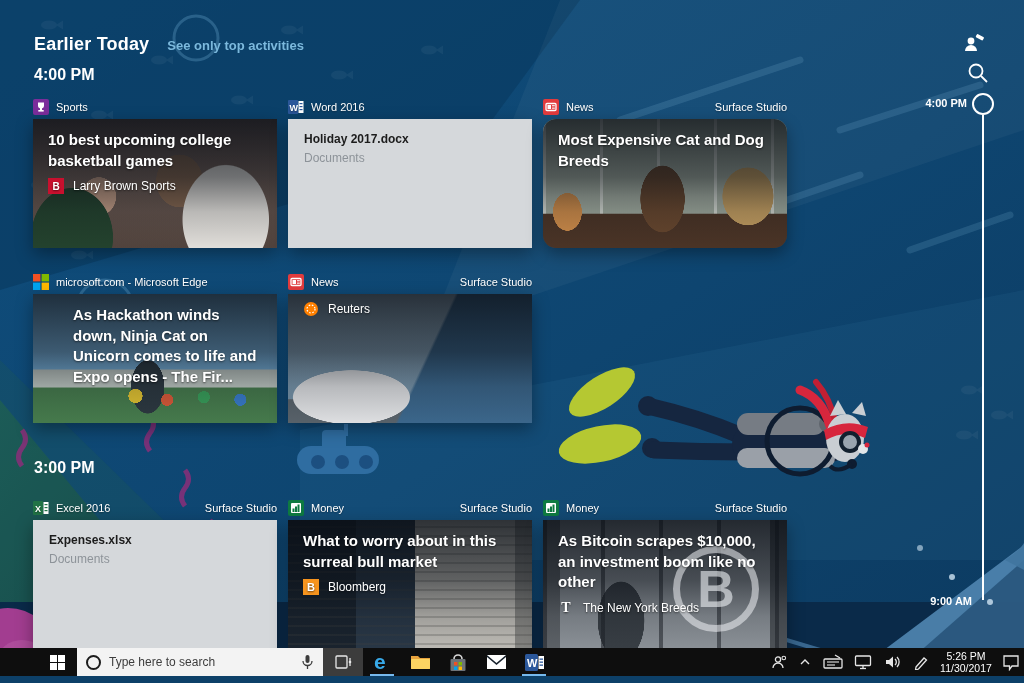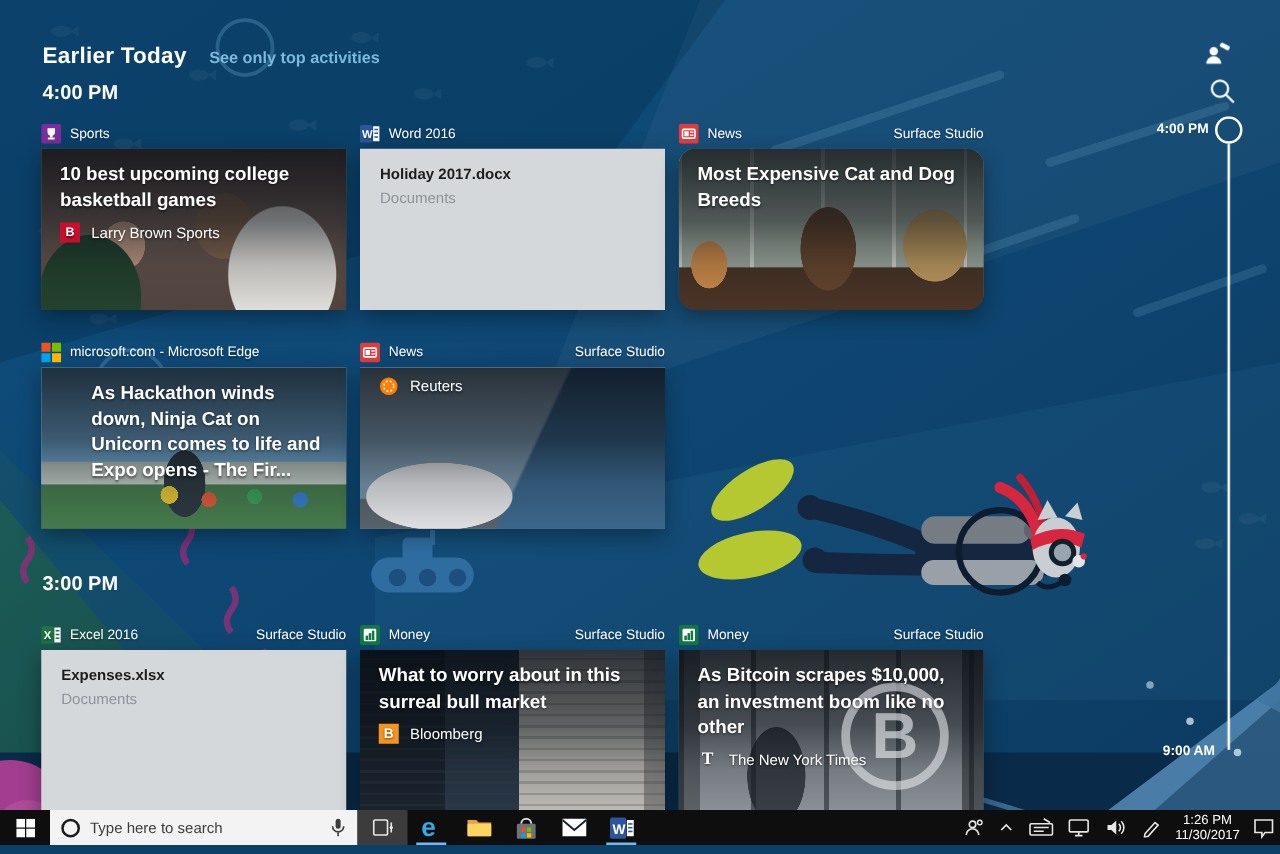--- a/index.html
+++ b/index.html
@@ -64,21 +64,21 @@
     linear-gradient(90deg,#63686d 0 7%, #959ba1 7% 93%, #53585d 93% 100%); }
   .btc-mark { position:absolute; right:28px; top:26px; width:86px; height:86px; border:7px solid rgba(240,243,246,.55); border-radius:50%; display:flex; align-items:center; justify-content:center; color:rgba(240,243,246,.6); font-size:52px; font-weight:bold; z-index:1; }
 
   
   .rail-icon { position:absolute; z-index:6; cursor:pointer; }
   .rail-label { position:absolute; color:#fff; font-size:11px; font-weight:bold; text-align:right; z-index:6; }
   .scrub-knob { position:absolute; left:972px; top:93px; width:22px; height:22px; border:2px solid #fff; border-radius:50%; z-index:6; cursor:grab; }
   .scrub-line { position:absolute; left:982px; top:115px; width:2px; height:485px; background:#fff; z-index:5; }
 
   
-  .taskbar { position:absolute; left:0; bottom:0; width:1024px; height:28px; background:#0e0e0e; display:flex; align-items:stretch; z-index:20; }
+  .taskbar { position:absolute; left:0; bottom:0; width:1024px; height:28px; background:#0e0e0e; display:flex; align-items:stretch; z-index:20;padding-left:37px; }
   .tb-btn { display:flex; align-items:center; justify-content:center; cursor:pointer; position:relative; }
   .tb-start { width:40px; }
   .tb-search { width:246px; background:#f3f3f3; display:flex; align-items:center; gap:8px; padding:0 9px; cursor:text; }
   .search-input { flex:1; border:0; outline:0; background:transparent; font-size:12px; color:#2f2f2f; font-family:"Liberation Sans","DejaVu Sans",sans-serif; }
   .search-input::placeholder { color:#3d3d3d; opacity:1; }
   .tb-taskview { width:40px; background:#3c3c3c; }
   .tb-app { width:38px; }
   .runline { position:absolute; left:7px; right:7px; bottom:0; height:2px; background:#76b9ed; }
   .tray { margin-left:auto; display:flex; align-items:stretch; }
   .tray .tb-btn { width:26px; }
@@ -374,21 +374,21 @@
         </span>
       <span class="capp">Money</span>
       <span class="cdev">Surface Studio</span>
     </div>
     <div class="cbody tall ph-btc">
       <div class="btc-mark">B</div>
       <div class="scrim"></div>
       <div class="ctitle">As Bitcoin scrapes $10,000, an investment boom like no other</div>
       <div class="csource">
         <span class="slogo" style="color:#fff;font-size:14px;font-family:'Liberation Serif',serif">T</span>
-        <span>The New York Times</span>
+        <span>The New York Breeds</span>
       </div>
     </div>
   </div>
 
   <div class="rail-icon" style="left:963px;top:33px">
     <svg width="22" height="22" viewBox="0 0 22 22">
         <circle cx="8" cy="8" r="3.4" fill="#fff"></circle>
         <path d="M2 18 a6 6 0 0 1 12 0 z" fill="#fff"></path>
         <rect x="13" y="2.5" width="8" height="3.6" rx="1" fill="#fff" transform="rotate(28 17 4)"></rect>
       </svg>
@@ -502,21 +502,21 @@
             <polygon points="1,6 4,6 8,2.5 8,13.5 4,10 1,10" fill="#e6e6e6"></polygon>
             <path d="M10 5 a4 4 0 0 1 0 6 M12 3 a7 7 0 0 1 0 10" fill="none" stroke="#e6e6e6" stroke-width="1.3"></path>
           </svg>
       </div>
       <div class="tb-btn">
         <svg width="16" height="16" viewBox="0 0 16 16">
             <path d="M3 13 l8 -9 l2.5 2 l-8 9 l-3 1 z" fill="none" stroke="#e6e6e6" stroke-width="1.3"></path>
           </svg>
       </div>
       <div class="tb-clock">
-        <span>1:26 PM</span>
+        <span>5:26 PM</span>
         <span>11/30/2017</span>
       </div>
       <div class="tb-btn tb-action">
         <svg width="18" height="17" viewBox="0 0 18 17">
             <path d="M2 2 h14 v10 h-6 l-2.5 3.5 v-3.5 h-5.5 z" fill="none" stroke="#e6e6e6" stroke-width="1.3"></path>
           </svg>
       </div>
     </div>
   </div>
 </div>

